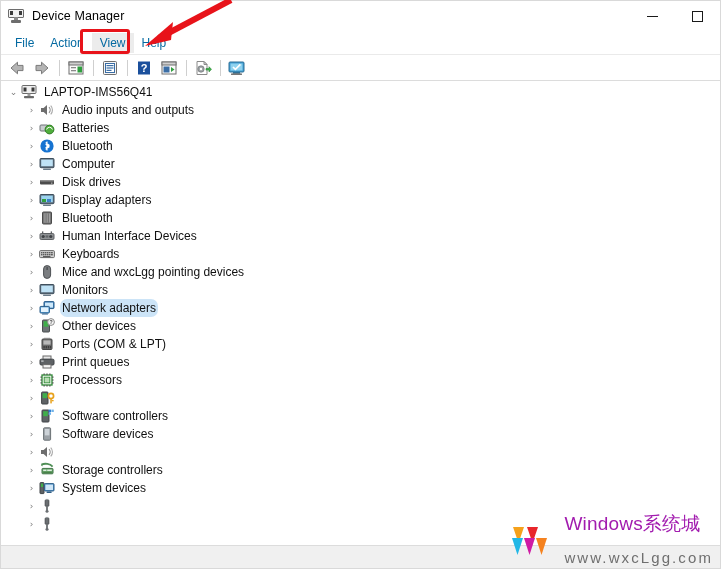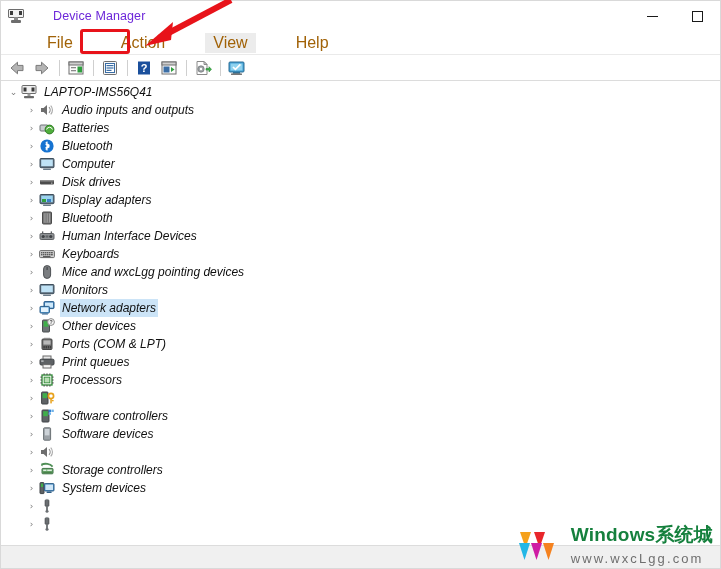--- a/index.html
+++ b/index.html
@@ -74,23 +74,22 @@
   }
   .title-icon .base {
     position: absolute;
     left: 3px; top: 12px;
     width: 10px; height: 3px;
     background: #6d6d6d;
     border-radius: 1px;
   }
   .title-text {
     font-size: 12.5px;
-    color: #6d28d9;
+    color: #000000;
     letter-spacing: .1px;
-    margin-left: 21px;
   }
   .win-controls {
     position: absolute;
     right: 0; top: 0;
     height: 30px;
     display: flex;
   }
   .win-btn {
     width: 45px;
     height: 30px;
@@ -115,27 +114,26 @@
     height: 23px;
     min-height: 23px;
     background: #ffffff;
     display: flex;
     align-items: center;
     padding-left: 6px;
     position: relative;
     border-bottom: 1px solid #eaeaea;
   }
   .menu-item {
-    font-size: 16px;
-    color: #a16207;
+    font-size: 12px;
+    color: #0369a1;
     padding: 2px 8px;
     line-height: 16px;
     white-space: nowrap;
     position: relative;
-    margin-left: 32px;
   }
   .menu-item.highlighted {
     background: #ececec;
   }
 
   
   .anno-box {
     position: absolute;
     left: 80px;
     top: 29px;
@@ -212,26 +210,26 @@
     width: 16px;
     min-width: 16px;
     height: 16px;
     margin-right: 5px;
     position: relative;
     display: inline-block;
   }
   .row .lbl {
     line-height: 18px;
     padding: 0 2px;
-    font-style: italic;
   }
   .row.root { padding-left: 5px; }
   .row.child { padding-left: 23px; }
   .row.selected .lbl {
     background: #cce4f7;
+    border-radius: 7px;
   }
 
   
   .statusbar {
     height: 22px;
     min-height: 22px;
     background: #f0f0f0;
     border-top: 1px solid #dcdcdc;
   }
 
@@ -246,29 +244,29 @@
   }
   .wm-logo {
     width: 46px;
     height: 34px;
     margin-right: 7px;
     flex: 0 0 auto;
   }
   .wm-text { line-height: 1; }
   .wm-title {
     font-size: 19px;
-    font-weight: bold;
-    color: #15803d;
+    font-weight: normal;
+    color: #a21caf;
     letter-spacing: .2px;
   }
   .wm-url {
-    font-size: 13px;
+    font-size: 15px;
     color: #6f6f6f;
     letter-spacing: 2.1px;
-    margin-top: 8px;
+    margin-top: 17px;
   }
 
   
   .ico svg, .tb-btn svg { display: block; }
 </style>
 </head>
 <body>
 
 <div class="window">
 

